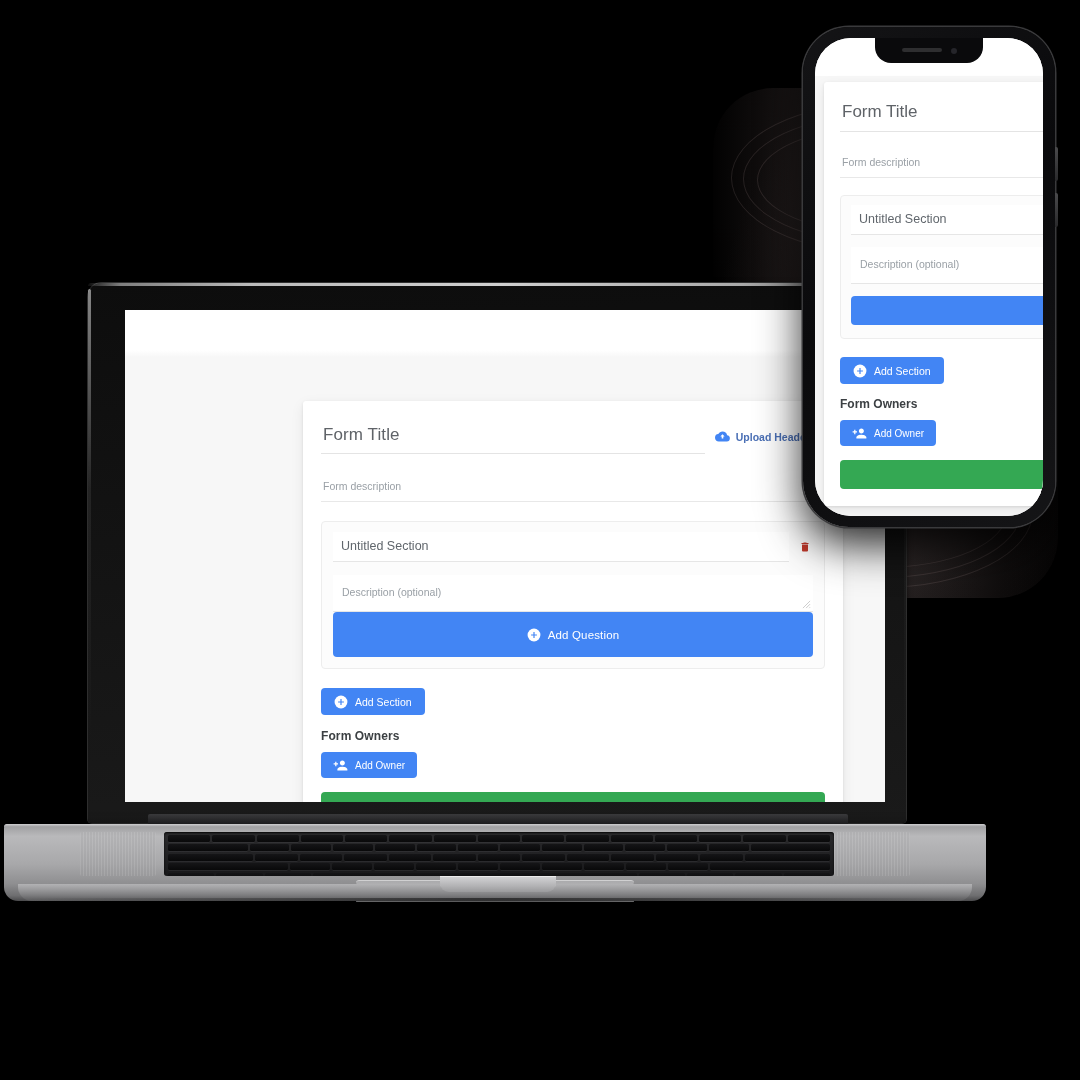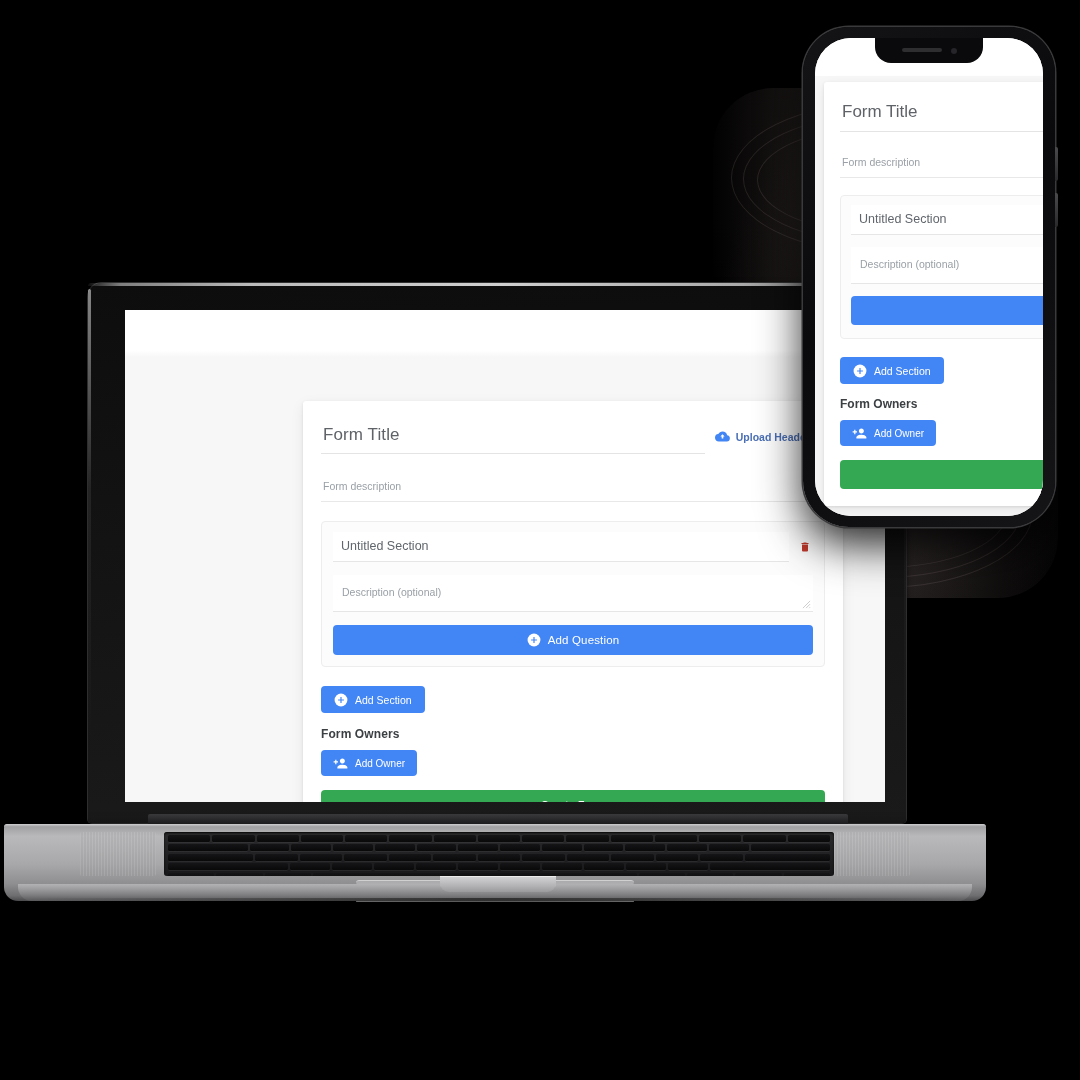--- a/index.html
+++ b/index.html
@@ -131,21 +131,21 @@
   .btn{
     border:none;outline:none;cursor:pointer;
     font-family:"Liberation Sans", sans-serif;
     display:inline-flex;align-items:center;justify-content:center;gap:7px;
     color:#fff;border-radius:4px;
   }
   .btn-blue{background:#4285f4;}
   .btn-green{background:#34a853;}
 
   .add-question{
-    width:100%;margin-top:13px;height:30px;
+    width:100%;height:45px;
     font-size:11.5px;font-weight:500;letter-spacing:.15px;
     position:relative;
   }
   .plus-circle{width:14px;height:14px;flex:0 0 auto;}
 
   .add-section{
     margin-top:19px;height:27px;padding:0 13px;
     font-size:10.5px;font-weight:500;
   }
   .owners-title{

